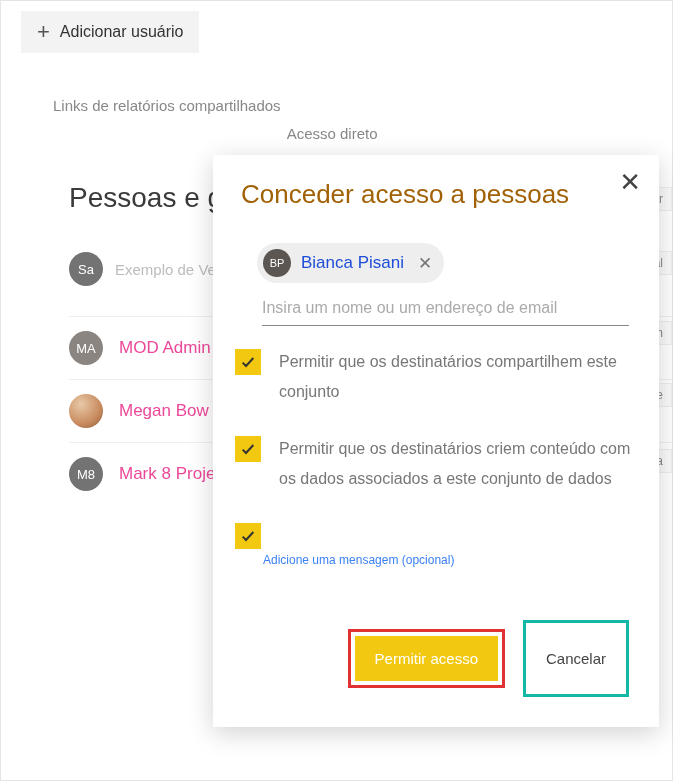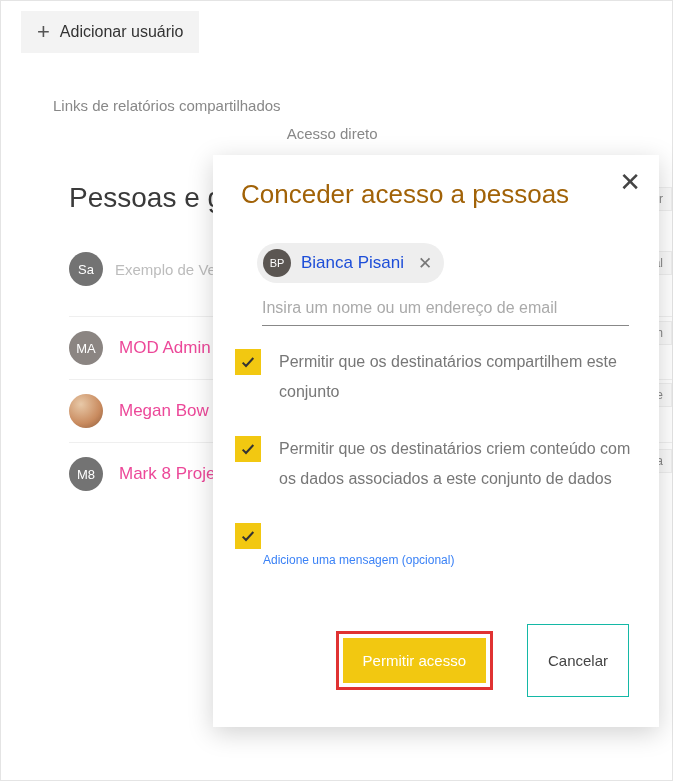--- a/index.html
+++ b/index.html
@@ -234,26 +234,25 @@
     .btn-primary {
       background: #f2c811;
       border: none;
       color: #fff;
       font-size: 15px;
       padding: 14px 20px;
       cursor: pointer;
     }
     .btn-secondary {
       background: #fff;
-      border: 1px solid #14b8a6;
+      border: 3px solid #14b8a6;
       color: #444;
       font-size: 15px;
       padding: 27px 20px;
       cursor: pointer;
-      margin-left: 16px;
     }
   </style>
 </head>
 <body>
 
 <div class="outer">
   <div class="add-user-btn">
     <span class="plus-icon">+</span>
     <span>Adicionar usuário</span>
   </div>

